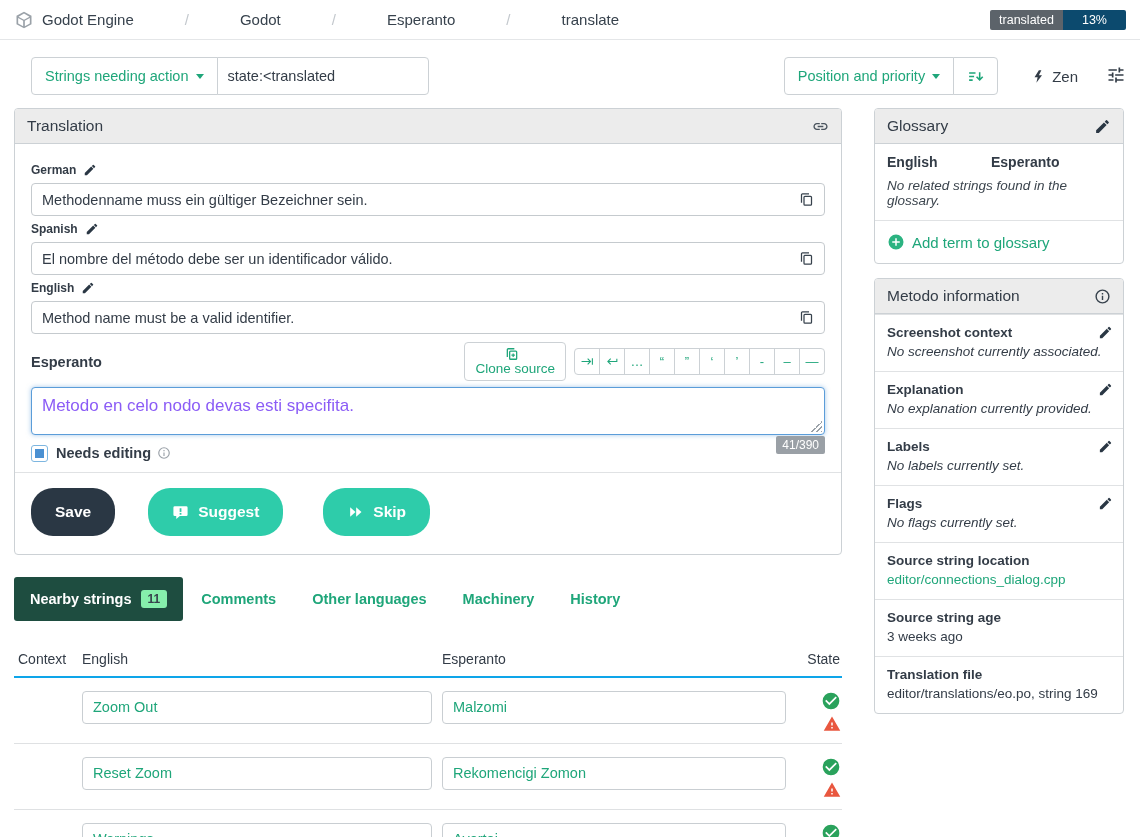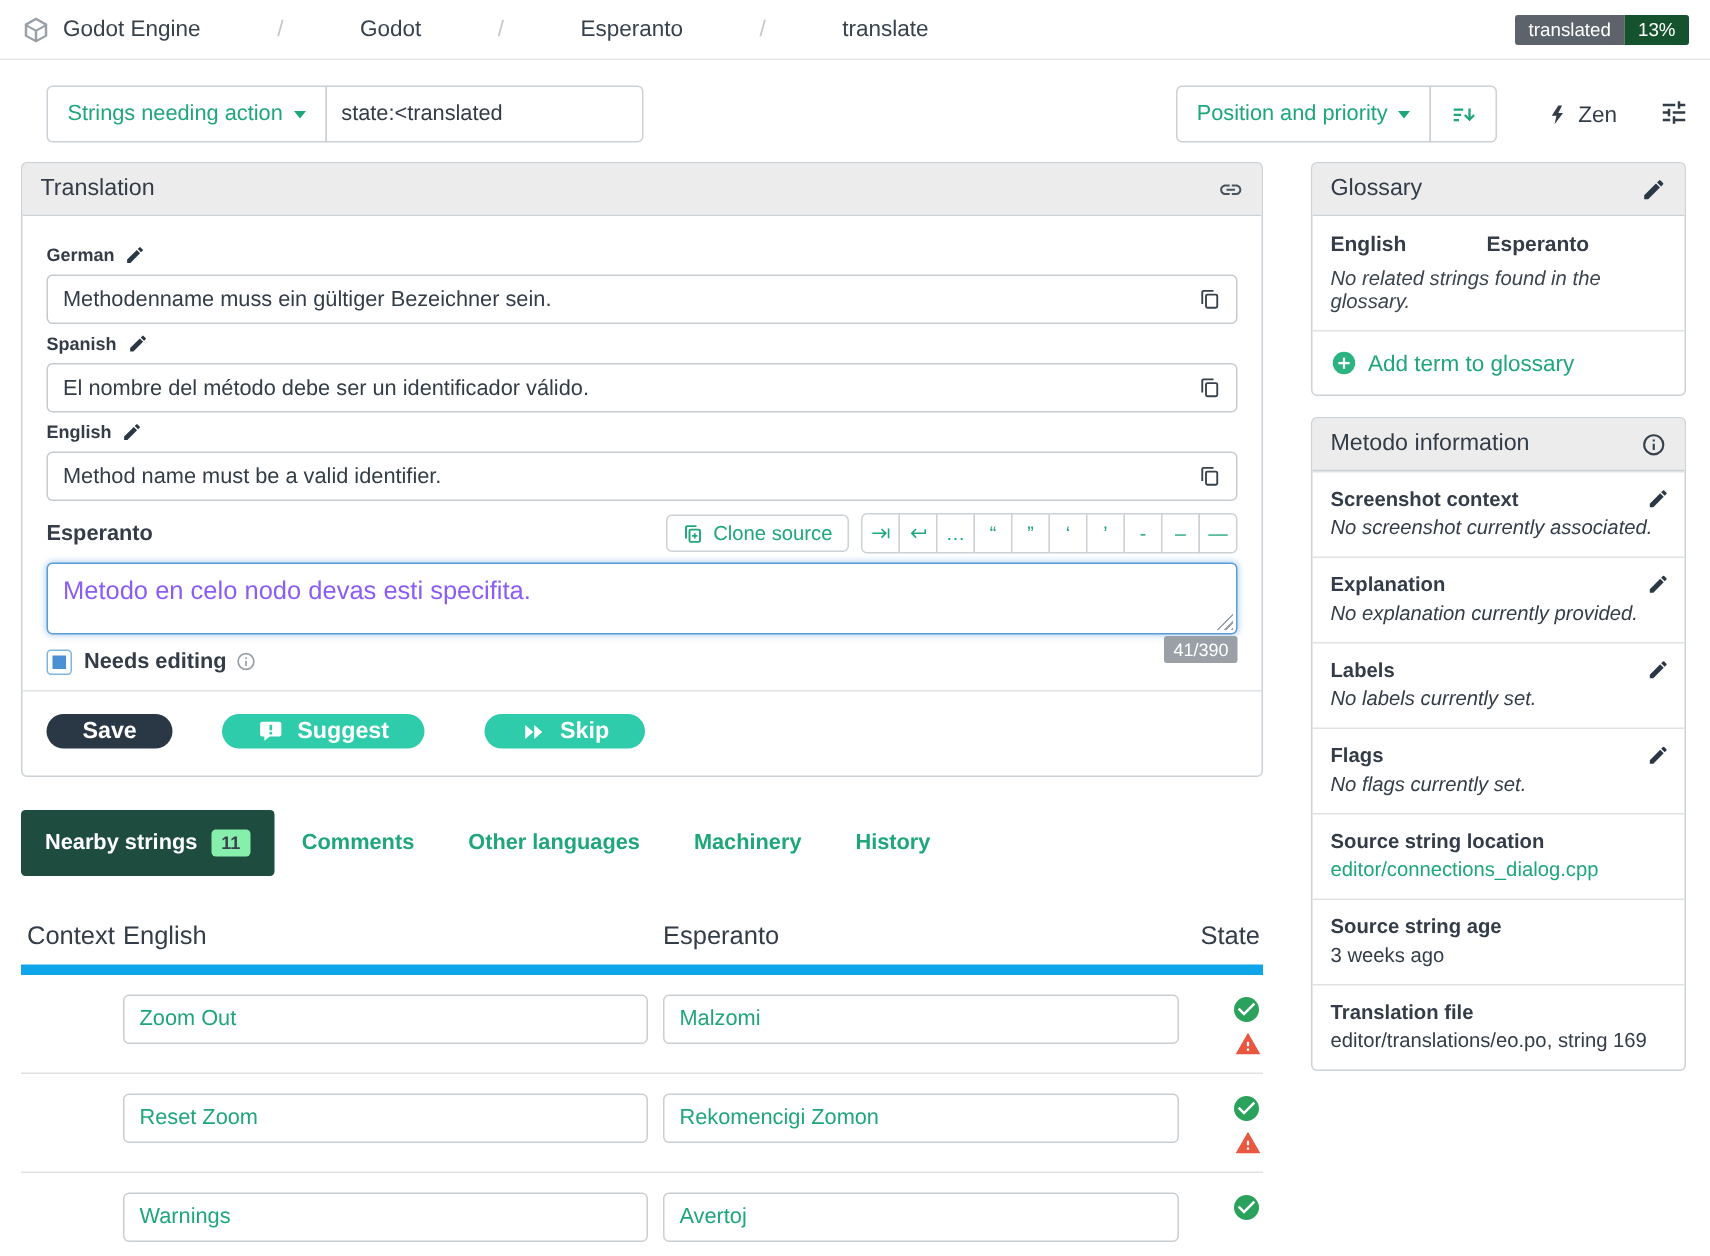--- a/index.html
+++ b/index.html
@@ -9,21 +9,21 @@
   
   .site-header { display:flex; align-items:center; height:40px; padding:0 14px;
     border-bottom:1px solid #e4e6e8; }
   .crumb-icon { width:20px; height:20px; margin-right:8px; }
   .breadcrumb { display:flex; align-items:center; font-size:15px;gap:42px; }
   .breadcrumb a { color:#37424d; text-decoration:none; }
   .breadcrumb .sep { color:#c3c8cd; margin:0 9px; }
   .progress-badge { margin-left:auto; display:flex; font-size:12.5px; color:#fff;
     border-radius:2px; overflow:hidden; }
   .progress-badge .p1 { background:#5c636a; padding:3px 9px; }
-  .progress-badge .p2 { background:#14532d; padding:3px 9px; }
+  .progress-badge .p2 { background:#0c4a6e; padding:3px 19px; }
 
   
   .toolbar { display:flex; align-items:center; padding:17px 14px 0 14px; }
   .btn-group { display:flex; }
   .tbtn { display:flex; align-items:center; justify-content:center; height:38px;
     background:#fff; border:1px solid #ccd1d5; color:#1fa67a; cursor:pointer;
     padding:0 13px; margin-left:-1px; font-size:14.5px; }
   .btn-group .tbtn:first-child { border-radius:4px 0 0 4px; margin-left:0; }
   .btn-group .tbtn:last-child { border-radius:0 4px 4px 0; }
   .tbtn svg { width:17px; height:17px; }
@@ -60,21 +60,21 @@
   .lang-label svg { width:14px; height:14px; margin-left:7px; cursor:pointer; }
   .ro-box { display:flex; align-items:center; border:1px solid #c5cace; border-radius:4px;
     padding:7px 10px; font-size:14.5px; color:#333c47; margin-bottom:6px; min-height:33px; }
   .ro-box .copy-btn { margin-left:auto; cursor:pointer; }
   .ro-box .copy-btn svg { width:15px; height:15px; display:block; color:#37424d; }
 
   .target-row { display:flex; align-items:center; margin:8px 0 6px 0; }
   .target-row .lang-name { font-weight:bold; font-size:14.5px; }
   .target-tools { margin-left:auto; display:flex; align-items:center; }
   .clone-btn { display:flex; align-items:center; border:1px solid #ccd1d5; border-radius:4px;
-    background:#fff; color:#1fa67a; font-size:13.5px; padding:4px 10px; cursor:pointer; }
+    background:#fff; color:#1fa67a; font-size:13.5px; padding:4px 10px; cursor:pointer;flex-direction:column; }
   .clone-btn svg { width:14px; height:14px; margin-right:6px; }
   .chars-group { display:flex; margin-left:8px; }
   .char-btn { display:flex; align-items:center; justify-content:center; min-width:26px;
     height:27px; border:1px solid #ccd1d5; background:#fff; margin-left:-1px;
     color:#1fa67a; font-size:13px; cursor:pointer; padding:0 4px; }
   .chars-group .char-btn:first-child { border-radius:4px 0 0 4px; margin-left:0; }
   .chars-group .char-btn:last-child { border-radius:0 4px 4px 0; }
   .char-btn svg { width:13px; height:13px; }
 
   .ta-wrap { position:relative; }
@@ -92,42 +92,42 @@
     margin-right:8px; cursor:pointer; }
   .checkbox .inner { width:9px; height:9px; background:#4a90d2; }
   .flags-row .fl-label { font-weight:bold; font-size:14.5px; }
   .flags-row .info { margin-left:6px; } .flags-row .info svg { width:14px; height:14px; display:block; }
   .counter { margin-left:auto; background:#9aa0a6; color:#fff; font-size:12px;
     padding:2px 6px; border-radius:2px; position:relative; top:-8px; }
 
   .card-footer { border-top:1px solid #e0e2e4; padding:15px 16px 18px 16px;
     display:flex; align-items:center; }
   .pill { border:none; border-radius:22px; font-size:15.5px; font-weight:bold;
-    color:#fff; padding:0 24px; height:23px; display:flex; align-items:center;
+    color:#fff; padding:0 24px; height:48px; display:flex; align-items:center;
     cursor:pointer; font-family:"Liberation Sans", sans-serif; }
   .pill svg { margin-right:9px; }
   .save { background:#2a3744; margin-right:33px; }
   .suggest { background:#2eccaa; margin-right:40px; } .suggest svg { width:17px; height:17px; }
   .skip { background:#2eccaa; } .skip svg { width:17px; height:16px; }
 
   
   .tabs { display:flex; align-items:center; margin-top:22px; }
   .tab { font-size:14.5px; font-weight:bold; color:#1fa67a; padding:13px 18px;
     cursor:pointer; }
   .tab.active { background:#1e4d40; color:#fff; border-radius:3px; display:flex;
     align-items:center; padding:13px 16px; }
   .tab-badge { background:#86efac; color:#37424d; font-size:12px; border-radius:3px;
     padding:2px 7px; margin-left:9px; font-weight:bold; }
 
   
   .nearby { margin-top:24px; }
   .ntable-head, .ntable-row { display:grid; grid-template-columns:64px 350px 10px 344px 1fr;
     align-items:start; }
-  .ntable-head { font-size:17px; color:#333c47; padding:6px 0 9px 4px;
-    border-bottom:7px solid #0ea5e9; }
+  .ntable-head { font-size:14px; color:#333c47; padding:6px 0 9px 4px;
+    border-bottom:2px solid #0ea5e9; }
   .ntable-head .st { text-align:right; padding-right:2px; }
   .ntable-row { padding:13px 0 10px 4px; border-bottom:1px solid #dfe1e3; }
   .cell-box { border:1px solid #c9ced2; border-radius:4px; padding:7px 10px;
     color:#1fa67a; font-size:14.5px; min-height:33px; }
   .state-cell { display:flex; flex-direction:column; align-items:flex-end; gap:4px;
     padding-right:1px; }
   .state-cell svg { width:20px; height:20px; display:block; }
   .state-cell .warn svg { width:18px; height:18px; }
 
   

